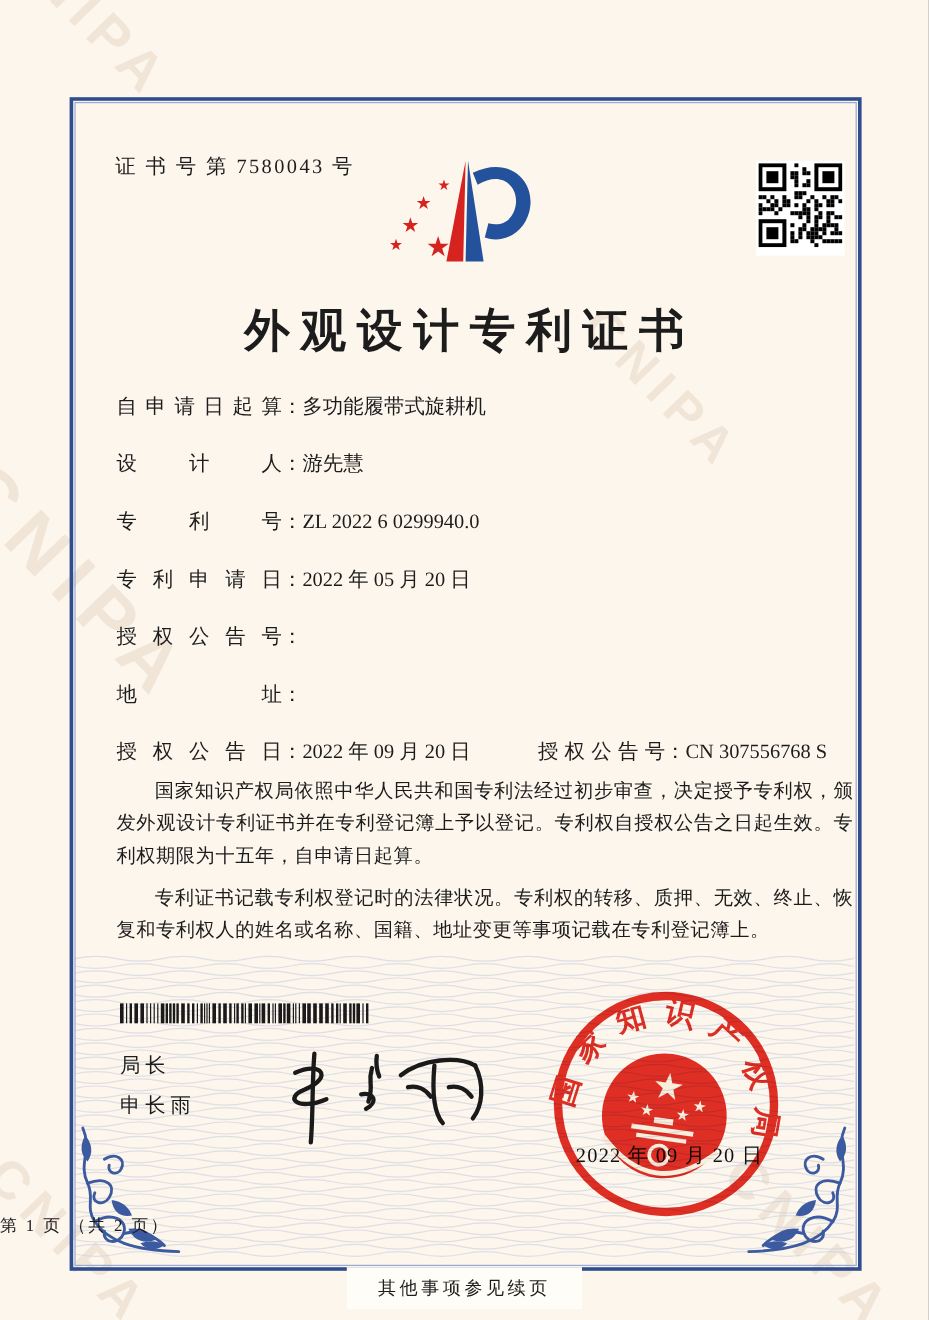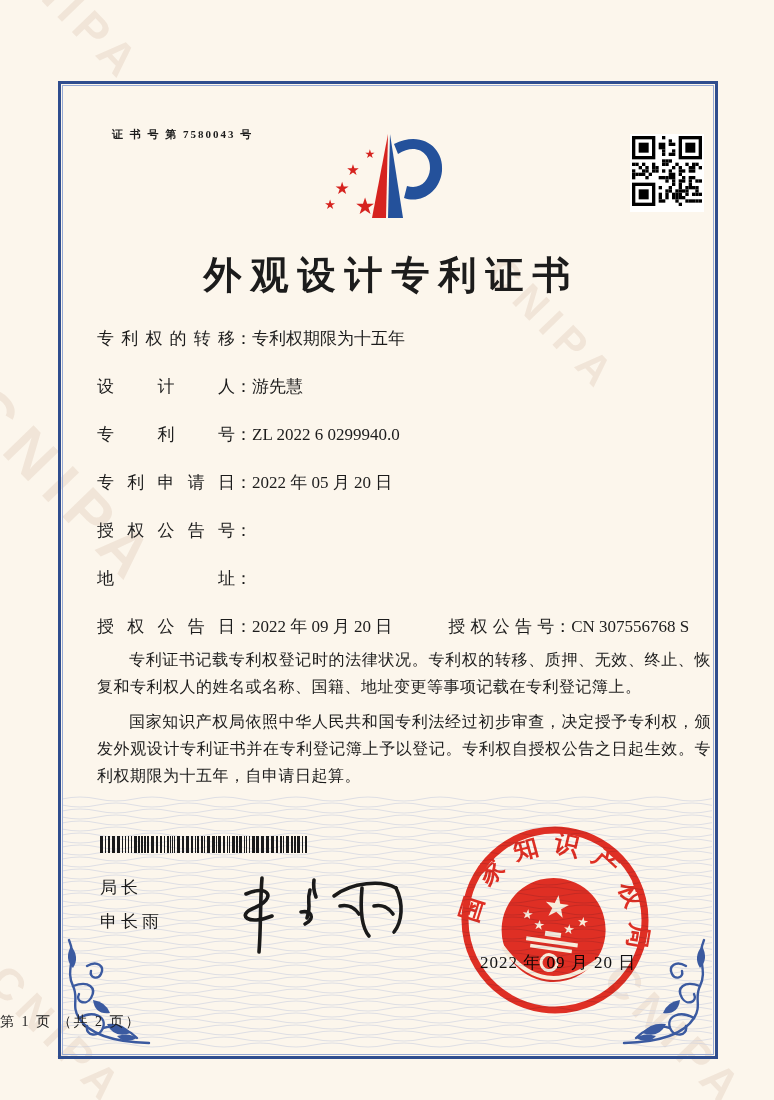--- a/index.html
+++ b/index.html
@@ -11,21 +11,21 @@
   .wm2{left:468px;top:300px;font-size:42px;}
   .wm3{left:-62px;top:450px;font-size:62px;letter-spacing:12px;}
   .wm4{left:585px;top:1008px;font-size:46px;}
   .wm5{left:-30px;top:1010px;font-size:44px;}
   .frame{position:absolute;left:58px;top:81px;width:654px;height:972px;border:3px solid #2f4d8e;z-index:3;pointer-events:none;}
   .frame-inner{position:absolute;inset:1px;border:1px solid #96a9d4;}
   .waves{position:absolute;left:62px;top:795px;width:650px;height:257px;z-index:1;overflow:hidden;}
   .flourish{position:absolute;bottom:44px;width:92px;height:118px;z-index:2;}
   .flourish.fl-left{left:59px;}
   .flourish.fl-right{right:60px;transform:scaleX(-1);}
-  .cert-no{position:absolute;left:112px;top:127px;z-index:4;font-size:11px;white-space:pre;letter-spacing:2px;font-weight:bold;}
+  .cert-no{position:absolute;left:96px;top:127px;z-index:4;font-size:17px;white-space:pre;letter-spacing:2px;}
   .logo{position:absolute;left:320px;top:128px;z-index:4;}
   .qr{position:absolute;left:630px;top:134px;z-index:4;background:#fff;padding:2px;}
   .title{position:absolute;left:0;top:250px;width:100%;z-index:4;text-align:center;
          font-size:38px;font-weight:bold;letter-spacing:9px;text-indent:9px;}
   .fields{position:absolute;left:97px;top:328px;width:615px;z-index:4;font-size:17px;}
   .field-row{margin-bottom:27px;line-height:21px;display:flex;}
   .field-label{display:inline-block;width:138px;text-align:justify;text-align-last:justify;flex:none;}
   .field-label2{display:inline-block;width:106px;text-align:justify;text-align-last:justify;flex:none;}
   .field-colon{flex:none;}
   .field-value{white-space:pre-wrap;}
@@ -276,23 +276,23 @@
         <rect x="0" y="46.66666666666667" width="23.333333333333336" height="23.333333333333336" fill="#000"></rect>
         <rect x="3.3333333333333335" y="50" width="16.666666666666668" height="16.666666666666668" fill="#fff"></rect>
         <rect x="6.666666666666667" y="53.333333333333336" width="10" height="10" fill="#000"></rect>
       </svg>
   </div>
 
   <div class="title">外观设计专利证书</div>
 
   <div class="fields">
     <div class="field-row">
-      <span class="field-label">专利权的转移</span>
-        <span class="field-colon">：</span>
-        <span class="field-value">专利权期限为十五年</span>
+      <span class="field-label">自申请日起算</span>
+        <span class="field-colon">：</span>
+        <span class="field-value">多功能履带式旋耕机</span>
     </div>
     <div class="field-row">
       <span class="field-label">设计人</span>
         <span class="field-colon">：</span>
         <span class="field-value">游先慧</span>
     </div>
     <div class="field-row">
       <span class="field-label">专利号</span>
         <span class="field-colon">：</span>
         <span class="field-value">ZL 2022 6 0299940.0</span>
@@ -316,22 +316,22 @@
         <span class="field-value">2022 年 09 月 20 日</span>
       <span class="grant-group">
         <span class="field-label2">授权公告号</span>
           <span class="field-colon">：</span>
           <span class="field-value">CN 307556768 S</span>
       </span>
     </div>
   </div>
 
   <div class="paras">
+    <p>国家知识产权局依照中华人民共和国专利法经过初步审查，决定授予专利权，颁发外观设计专利证书并在专利登记簿上予以登记。专利权自授权公告之日起生效。专利权期限为十五年，自申请日起算。</p>
     <p>专利证书记载专利权登记时的法律状况。专利权的转移、质押、无效、终止、恢复和专利权人的姓名或名称、国籍、地址变更等事项记载在专利登记簿上。</p>
-    <p>国家知识产权局依照中华人民共和国专利法经过初步审查，决定授予专利权，颁发外观设计专利证书并在专利登记簿上予以登记。专利权自授权公告之日起生效。专利权期限为十五年，自申请日起算。</p>
   </div>
 
   <div class="barcode">
     <svg id="barcode-svg" width="212" height="17">
         <rect x="0" y="0" width="3" height="17" fill="#1a1a1a"></rect>
         <rect x="5" y="0" width="1" height="17" fill="#1a1a1a"></rect>
         <rect x="8" y="0" width="2" height="17" fill="#1a1a1a"></rect>
         <rect x="12" y="0" width="3" height="17" fill="#1a1a1a"></rect>
         <rect x="17" y="0" width="3" height="17" fill="#1a1a1a"></rect>
         <rect x="22" y="0" width="1" height="17" fill="#1a1a1a"></rect>
@@ -428,14 +428,15 @@
         <rect x="79" y="127" width="42" height="3.5" fill="#fcf6ec"></rect>
         <circle cx="100" cy="143" r="8" fill="none" stroke="#fcf6ec" stroke-width="3"></circle>
         <path d="M52,134 Q 76,158 100,158 Q 124,158 148,134" fill="none" stroke="#fcf6ec" stroke-width="4"></path>
       </g>
     </g>
   </svg>
 
   <div class="seal-date">2022 年 09 月 20 日</div>
 
   <div class="page-info">第 1 页 （共 2 页）</div>
+  <div class="cont-note">其他事项参见续页</div>
 
 </div>
 
 </body></html>

